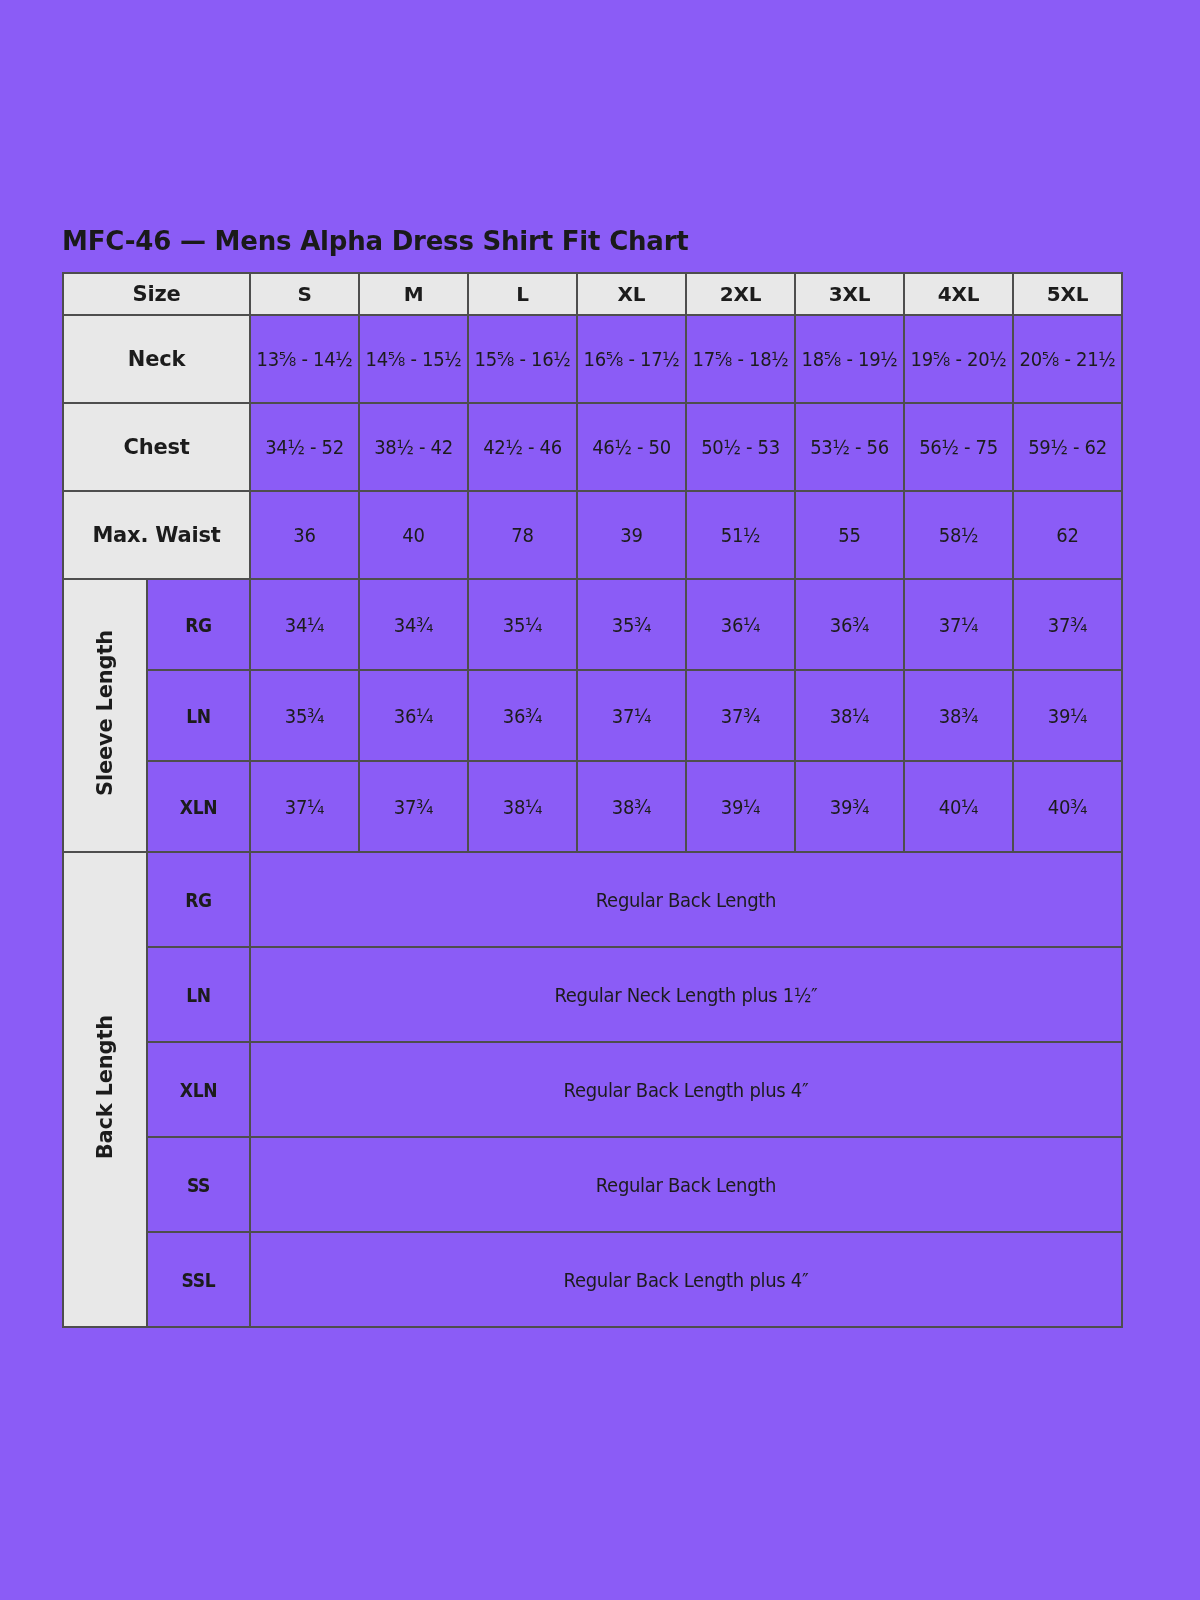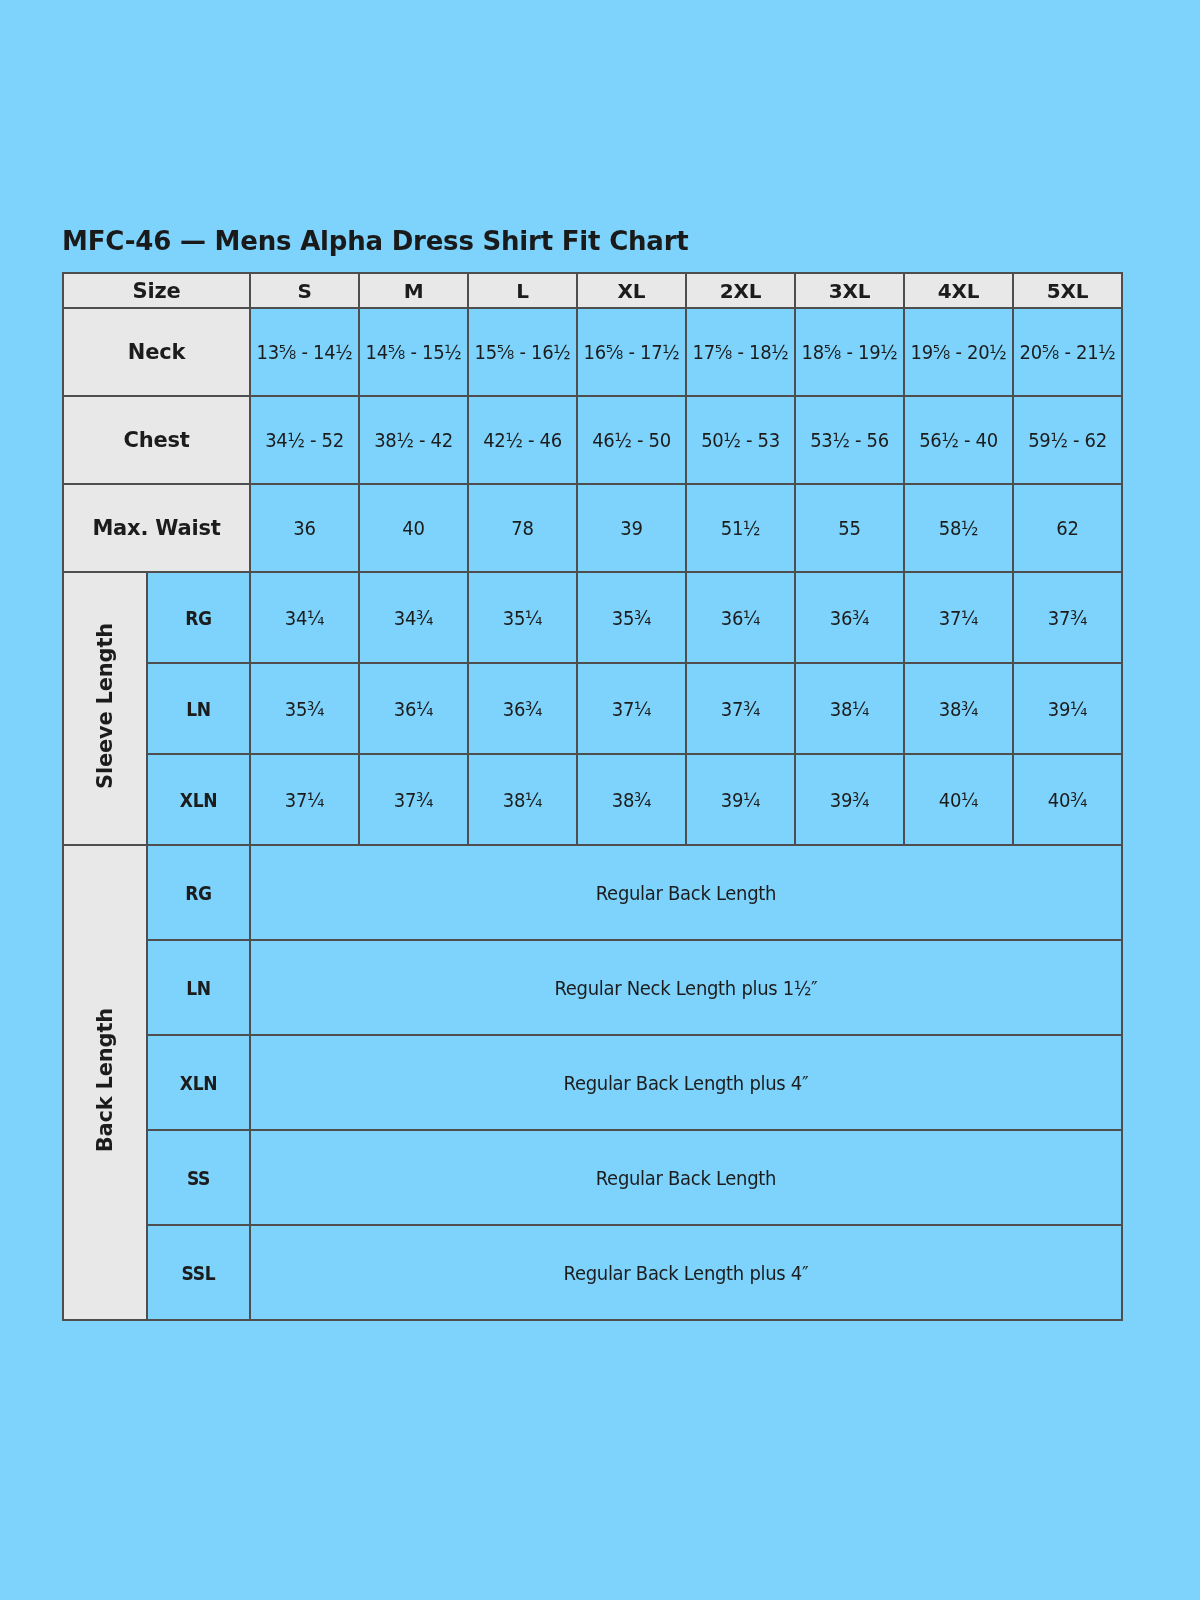--- a/index.html
+++ b/index.html
@@ -6,21 +6,21 @@
     margin: 0;
     padding: 0;
     background: #ffffff;
     color: #1c1c1c;
     font-family: "Liberation Sans", sans-serif;
   }
   .canvas {
     position: relative;
     width: 1200px;
     height: 1600px;
-    background: #7dd3fc;
+    background: #8b5cf6;
     overflow: hidden;
   }
   .content {
     position: absolute;
     left: 62px;
     top: 226px;
   }
   .title {
     margin: 0 0 16px 0;
     font-size: 26px;
@@ -63,21 +63,21 @@
   .vert {
     display: inline-block;
     writing-mode: vertical-rl;
     transform: rotate(180deg);
     font-weight: bold;
     font-size: 21px;
     letter-spacing: -0.2px;
     font-family: "DejaVu Sans", "Liberation Sans", sans-serif;
     white-space: nowrap;
   }
-  tr.h-hdr    { height: 35px; }
+  tr.h-hdr    { height: 42px; }
   tr.h-meas   { height: 88px; }
   tr.h-sleeve { height: 91px; }
   tr.h-back   { height: 95px; }
 </style>
 </head>
 <body>
 
 <div class="canvas">
   <div class="content">
     <h1 class="title">MFC-46 — Mens Alpha Dress Shirt Fit Chart</h1>
@@ -122,21 +122,21 @@
       </tr>
 
       <tr class="h-meas">
         <td class="hdr" colspan="2">Chest</td>
         <td class="data">34½ - 52</td>
         <td class="data">38½ - 42</td>
         <td class="data">42½ - 46</td>
         <td class="data">46½ - 50</td>
         <td class="data">50½ - 53</td>
         <td class="data">53½ - 56</td>
-        <td class="data">56½ - 40</td>
+        <td class="data">56½ - 75</td>
         <td class="data">59½ - 62</td>
       </tr>
 
       <tr class="h-meas">
         <td class="hdr" colspan="2">Max. Waist</td>
         <td class="data">36</td>
         <td class="data">40</td>
         <td class="data">78</td>
         <td class="data">39</td>
         <td class="data">51½</td>

